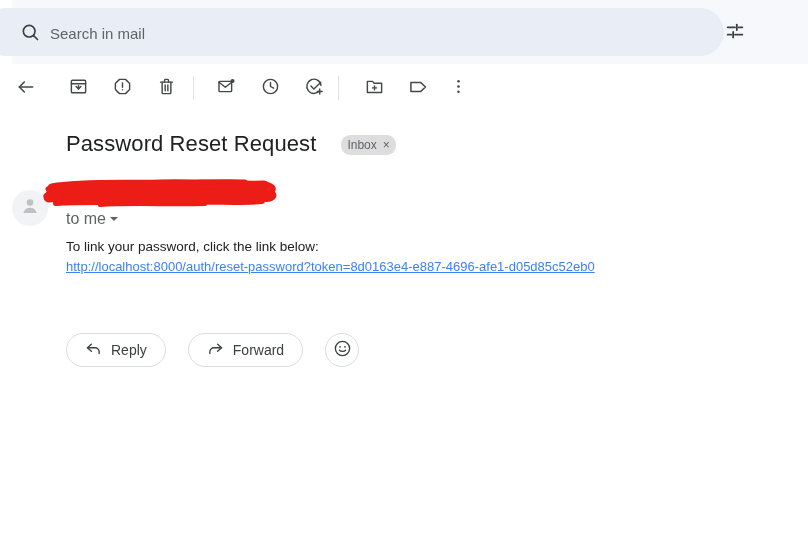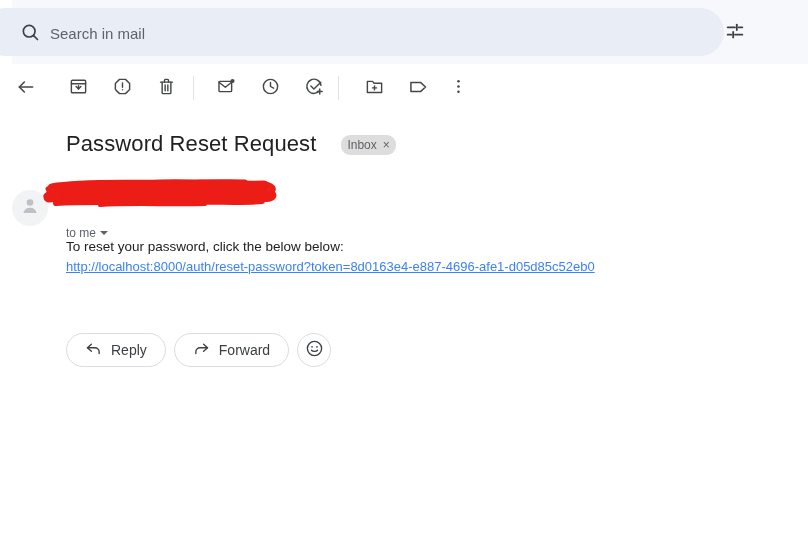--- a/index.html
+++ b/index.html
@@ -168,23 +168,23 @@
     font-size: 14px;
     font-weight: bold;
     color: #202124;
     height: 18px;
     line-height: 18px;
   }
   .to-line {
     display: flex;
     align-items: center;
     gap: 4px;
-    font-size: 12px;
+    font-size: 16px;
     color: #5f6368;
-    margin-top: 22px;
+    margin-top: 6px;
     cursor: pointer;
     width: max-content;
   }
   .caret {
     width: 0; height: 0;
     border-left: 4px solid transparent;
     border-right: 4px solid transparent;
     border-top: 4px solid #5f6368;
     display: inline-block;
   }
@@ -219,21 +219,21 @@
     cursor: pointer;
   }
 
   
   .actions {
     position: absolute;
     left: 66px;
     top: 333px;
     display: flex;
     align-items: center;
-    gap: 8px;
+    gap: 22px;
   }
   .pill {
     display: inline-flex;
     align-items: center;
     gap: 9px;
     height: 34px;
     padding: 0 18px;
     border: 1px solid #dadce0;
     border-radius: 18px;
     background: #ffffff;
@@ -423,21 +423,21 @@
       <path d="M16 27 C50 25, 95 27, 140 26 C175 25, 205 27, 222 25" stroke-width="6"></path>
       <path d="M8 13 L20 10 L9 16 L22 15" stroke-width="5"></path>
       <path d="M6 20 L19 17 L7 23 L21 22" stroke-width="5"></path>
       <path d="M222 8 C232 9, 236 13, 230 16 C236 18, 234 23, 226 23" stroke-width="6"></path>
       <path d="M150 7 C165 5, 185 6, 205 6" stroke-width="5"></path>
       <path d="M60 29 C90 27, 130 29, 165 28" stroke-width="4"></path>
     </g>
   </svg>
 </div>
 
-<div class="body-text">To reset your password, click the below below:</div>
+<div class="body-text">To link your password, click the link below:</div>
 <a class="body-link" href="#">http://localhost:8000/auth/reset-password?token=8d0163e4-e887-4696-afe1-d05d85c52eb0</a>
 
 <div class="actions">
   <button class="pill">
     <span>
       <svg width="17" height="17" viewBox="0 0 24 24" fill="none" stroke="currentColor" stroke-width="1.9" stroke-linecap="round" stroke-linejoin="round">
         <polyline points="9,6 3.5,11 9,16"></polyline>
         <path d="M3.5 11 H14 A6 6 0 0 1 20 17 V19"></path>
       </svg>
     </span>

